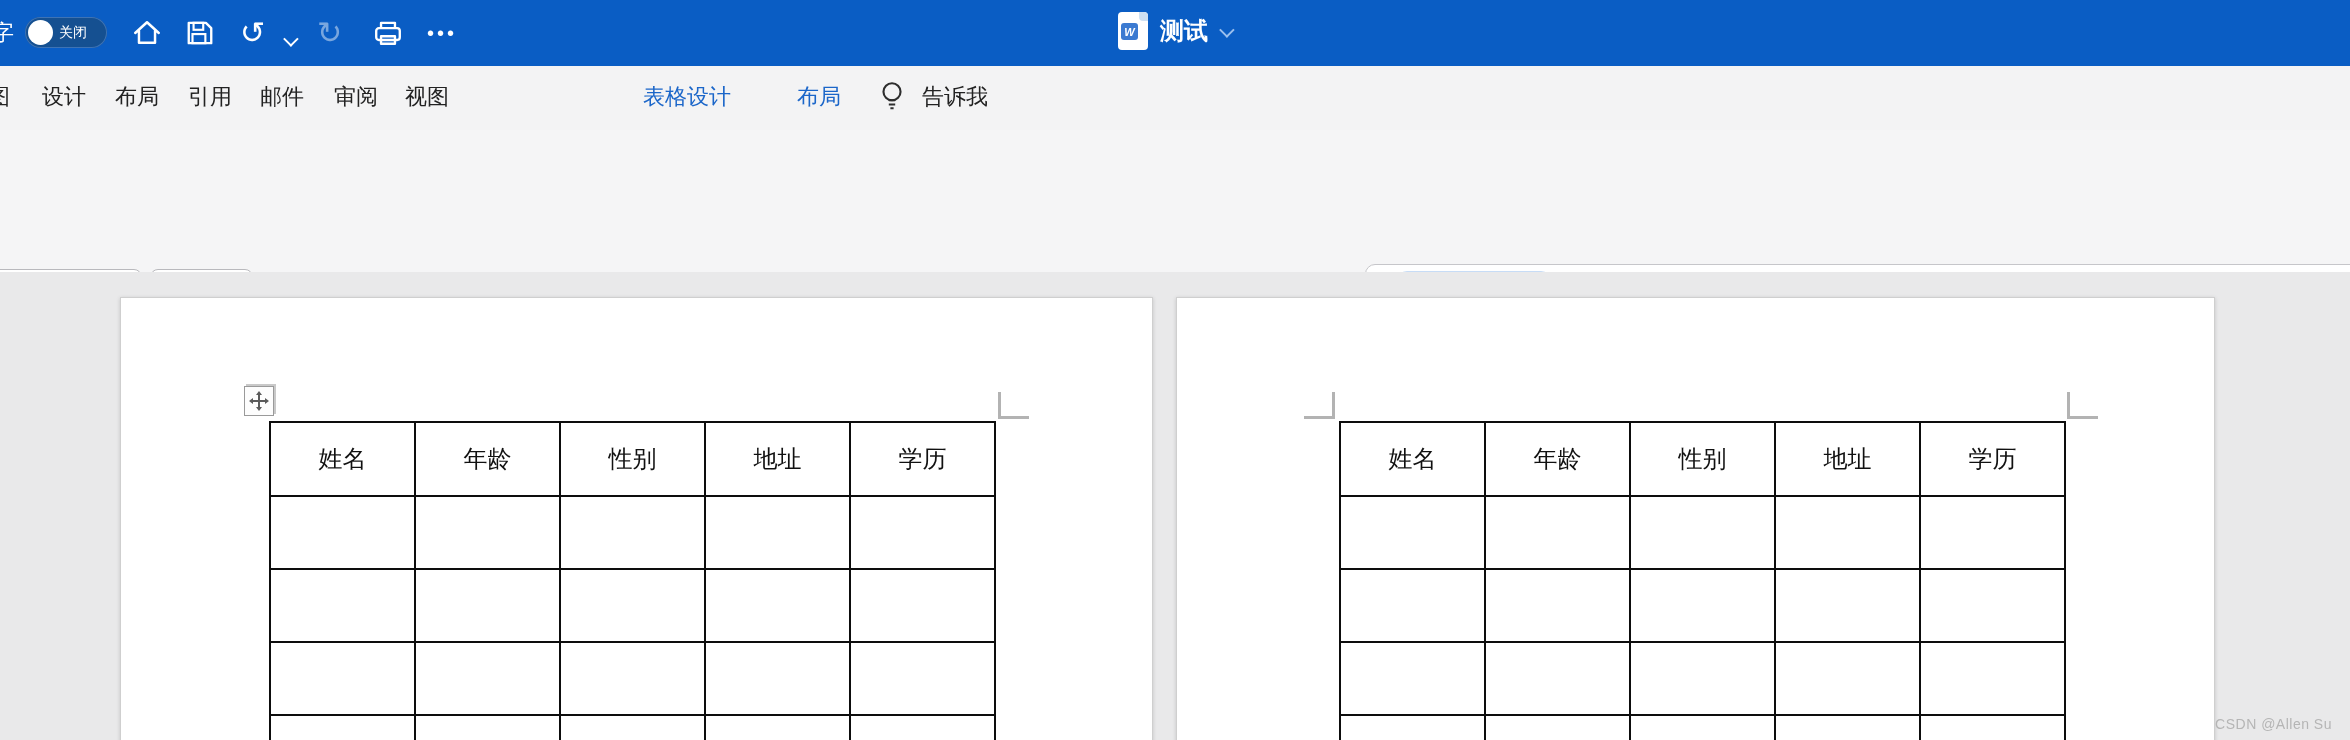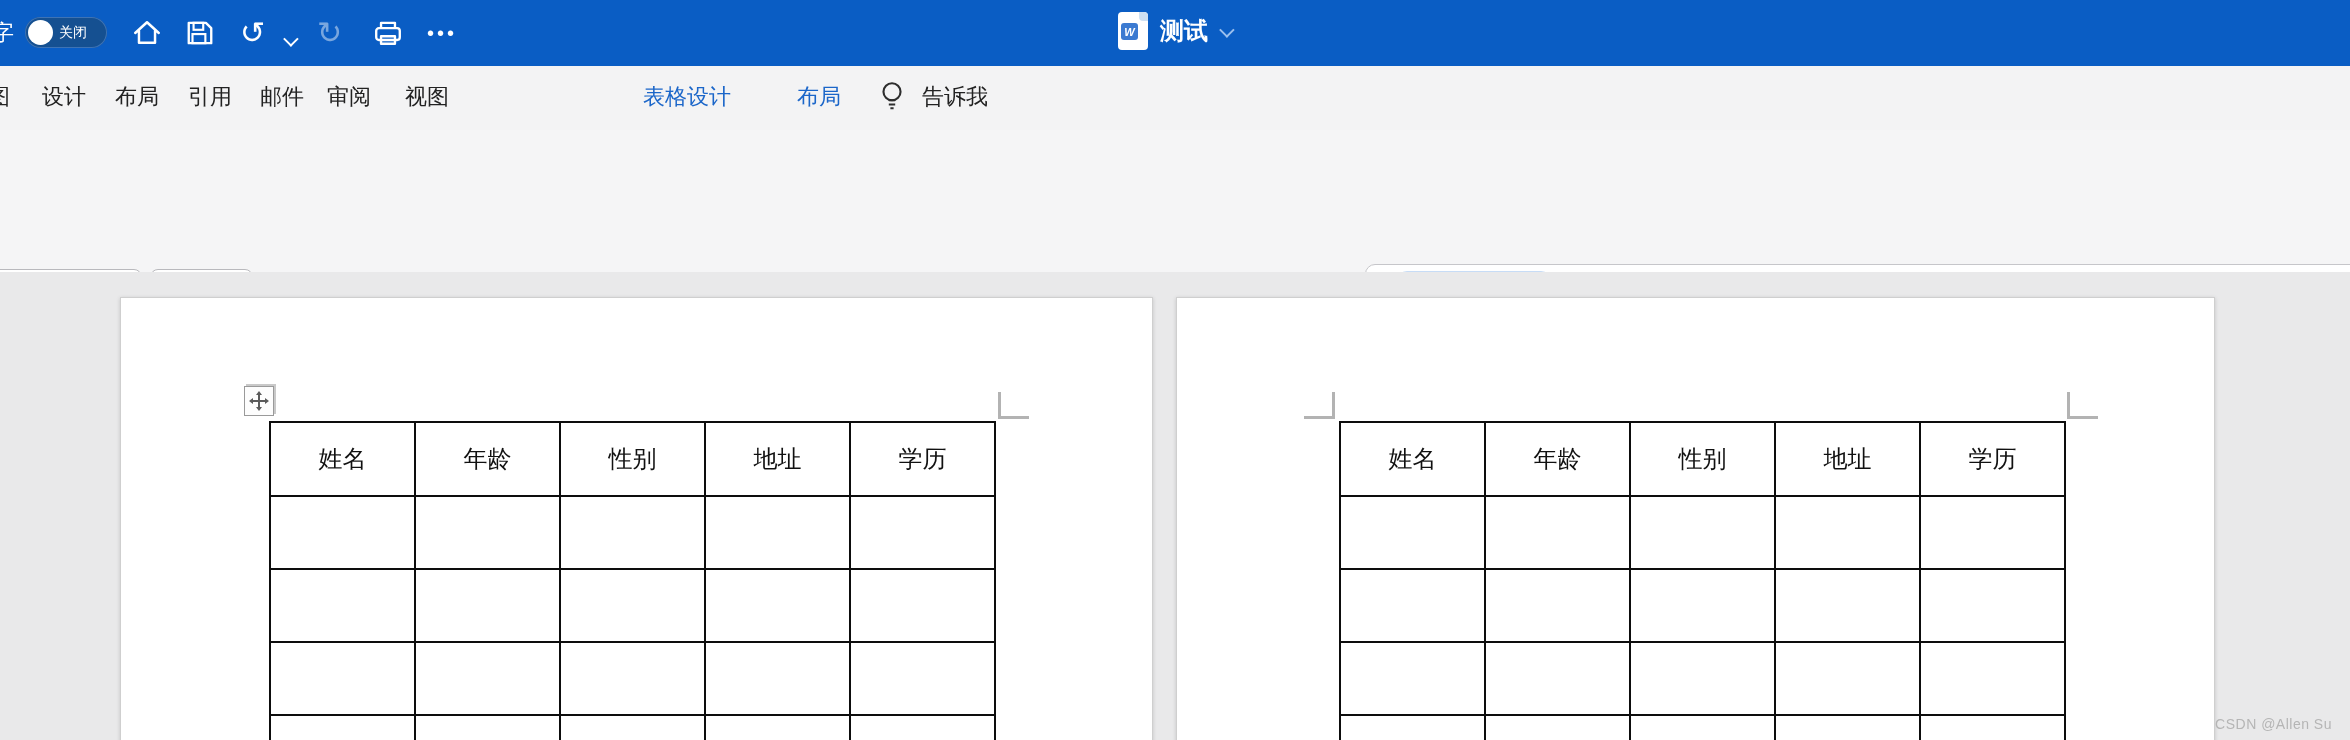--- a/index.html
+++ b/index.html
@@ -151,21 +151,21 @@
       <i class="chev w"></i>
     </div>
   </header>
 
   <nav class="tabrow">
     <span class="tab" style="left:-12px;">图</span>
     <span class="tab" style="left:42px;">设计</span>
     <span class="tab" style="left:115px;">布局</span>
     <span class="tab" style="left:188px;">引用</span>
     <span class="tab" style="left:260px;">邮件</span>
-    <span class="tab" style="left:327px;">审阅</span>
+    <span class="tab" style="left:334px;">审阅</span>
     <span class="tab" style="left:405px;">视图</span>
     <span class="tab blue" style="left:643px;">表格设计</span>
     <span class="tab blue" style="left:797px;">布局</span>
     <span class="bulb" style="left:880px;">
       <svg width="24" height="32" viewBox="0 0 22 30">
           <circle cx="11" cy="11" r="8" fill="none" stroke="#2e2e2e" stroke-width="2"></circle>
           <path d="M8 19 h6 M8 23 h6 M9.5 26.5 h3" stroke="#2e2e2e" stroke-width="2" fill="none"></path>
         </svg>
     </span>
     <span class="tab" style="left:922px;">告诉我</span>

